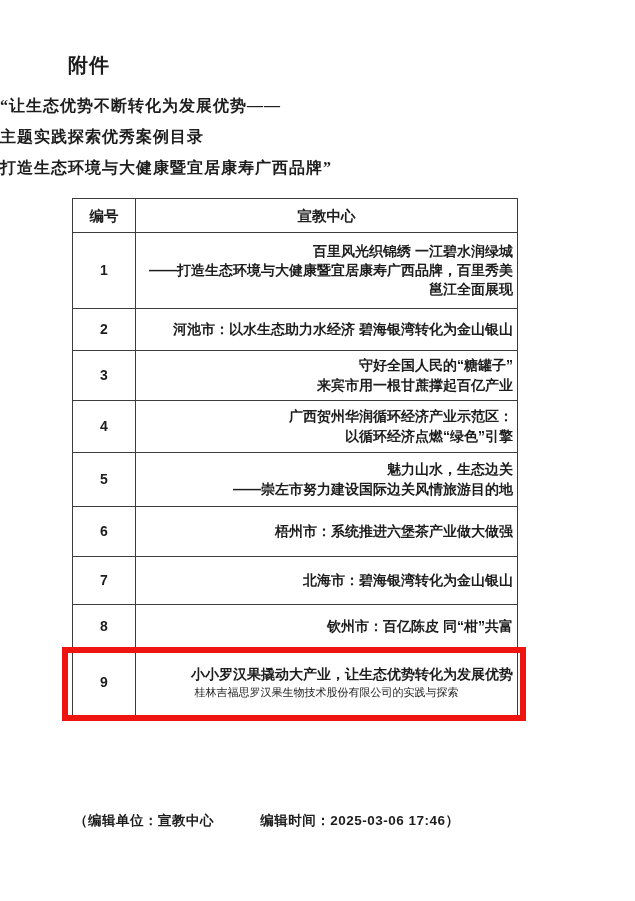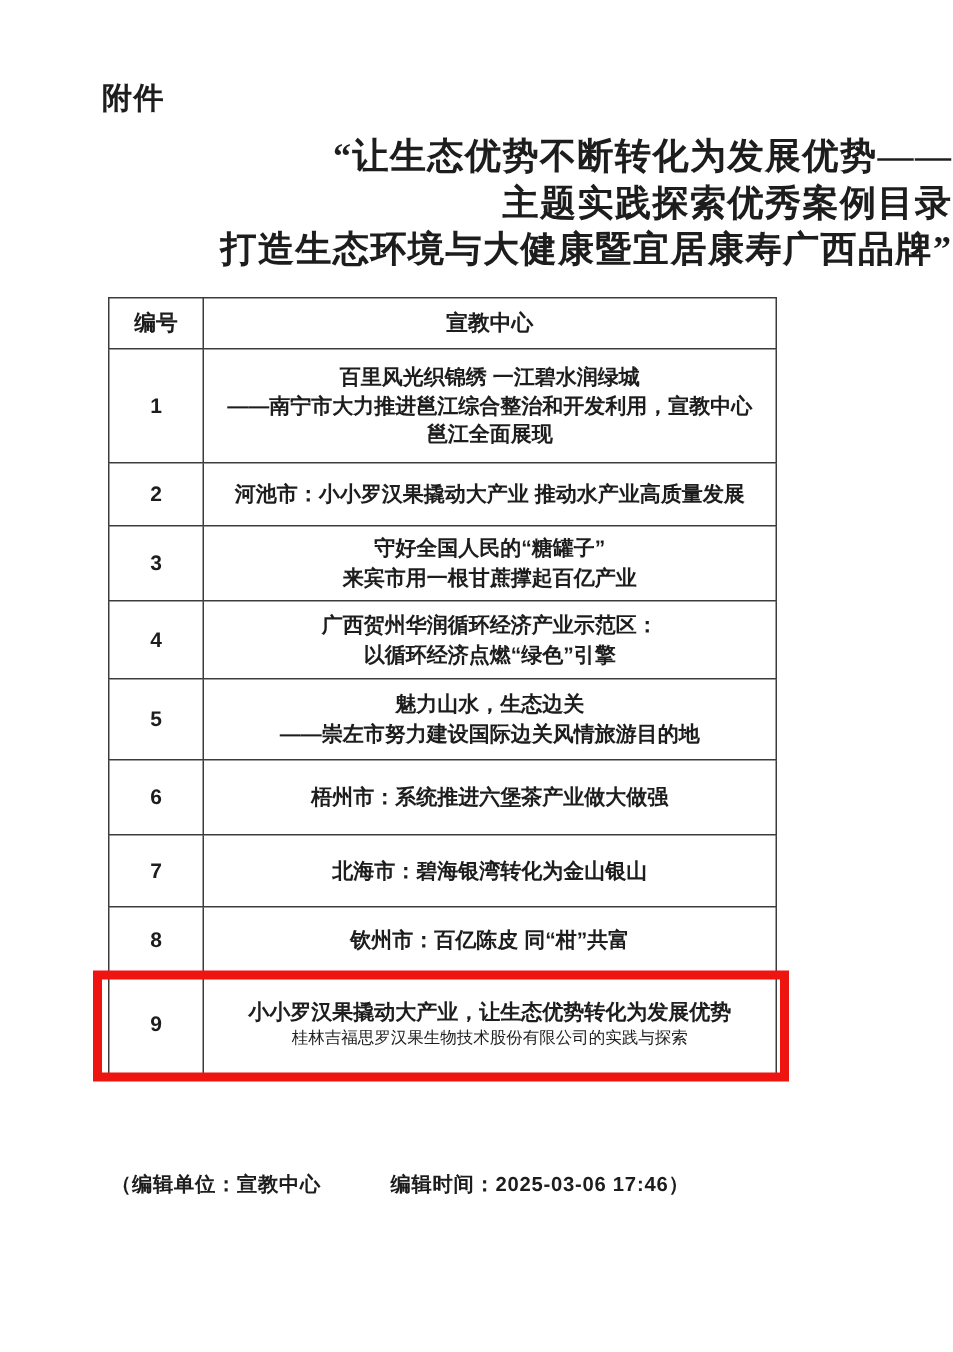--- a/index.html
+++ b/index.html
@@ -23,24 +23,24 @@
     font-size: 20px;
     font-weight: 700;
     letter-spacing: 1px;
   }
 
   .title-block {
     position: absolute;
     left: 0;
     top: 90px;
     width: 635px;
-    text-align: right;
+    text-align: left;
     font-family: "Liberation Serif", serif;
     font-weight: 700;
-    font-size: 24px;
+    font-size: 16px;
     line-height: 31px;
     letter-spacing: 1px;
   }
 
   table.case-table {
     position: absolute;
     left: 72px;
     top: 198px;
     width: 446px;
     border-collapse: collapse;
@@ -66,42 +66,42 @@
   tr.row-h34 td { height: 34px; }
   tr.row-h76 td { height: 76px; }
   tr.row-h42 td { height: 42px; }
   tr.row-h50 td { height: 50px; }
   tr.row-h52 td { height: 52px; }
   tr.row-h54 td { height: 54px; }
   tr.row-h48 td { height: 48px; }
   tr.row-h44 td { height: 44px; }
   tr.row-h68 td { height: 68px; }
 
-  .ln { white-space: nowrap; }
+  .ln { white-space: nowrap; text-align: right; }
   .subline {
     font-size: 11px;
     font-weight: 400;
     white-space: nowrap;
   }
 
   .highlight-box {
     position: absolute;
     left: 62px;
     top: 647px;
     width: 464px;
     height: 74px;
     box-sizing: border-box;
     border: 6px solid #ee1511;
     pointer-events: none;
   }
 
   .footer-line {
     position: absolute;
     left: 74px;
-    top: 781px;
+    top: 812px;
     font-size: 13.5px;
     font-weight: 600;
     letter-spacing: 0.5px;
   }
   .footer-line .edit-time { margin-left: 42px; }
 </style>
 </head>
 <body>
 
 <div class="attachment">附件</div>
@@ -116,29 +116,29 @@
   <tbody>
       <tr class="header-row row-h34">
     <td class="col-id">编号</td>
     <td>宣教中心</td>
   </tr>
 
   <tr class="row-h76">
     <td class="col-id">1</td>
     <td>
       <div class="ln">百里风光织锦绣 一江碧水润绿城</div>
-      <div class="ln">——南宁市大力推进邕江综合整治和开发利用，宣教中心</div>
+      <div class="ln">——打造生态环境与大健康暨宜居康寿广西品牌，百里秀美</div>
       <div class="ln">邕江全面展现</div>
     </td>
   </tr>
 
   <tr class="row-h42">
     <td class="col-id">2</td>
     <td>
-      <div class="ln">河池市：小小罗汉果撬动大产业 推动水产业高质量发展</div>
+      <div class="ln">河池市：以水生态助力水经济 碧海银湾转化为金山银山</div>
     </td>
   </tr>
 
   <tr class="row-h50">
     <td class="col-id">3</td>
     <td>
       <div class="ln">守好全国人民的“糖罐子”</div>
       <div class="ln">来宾市用一根甘蔗撑起百亿产业</div>
     </td>
   </tr>

